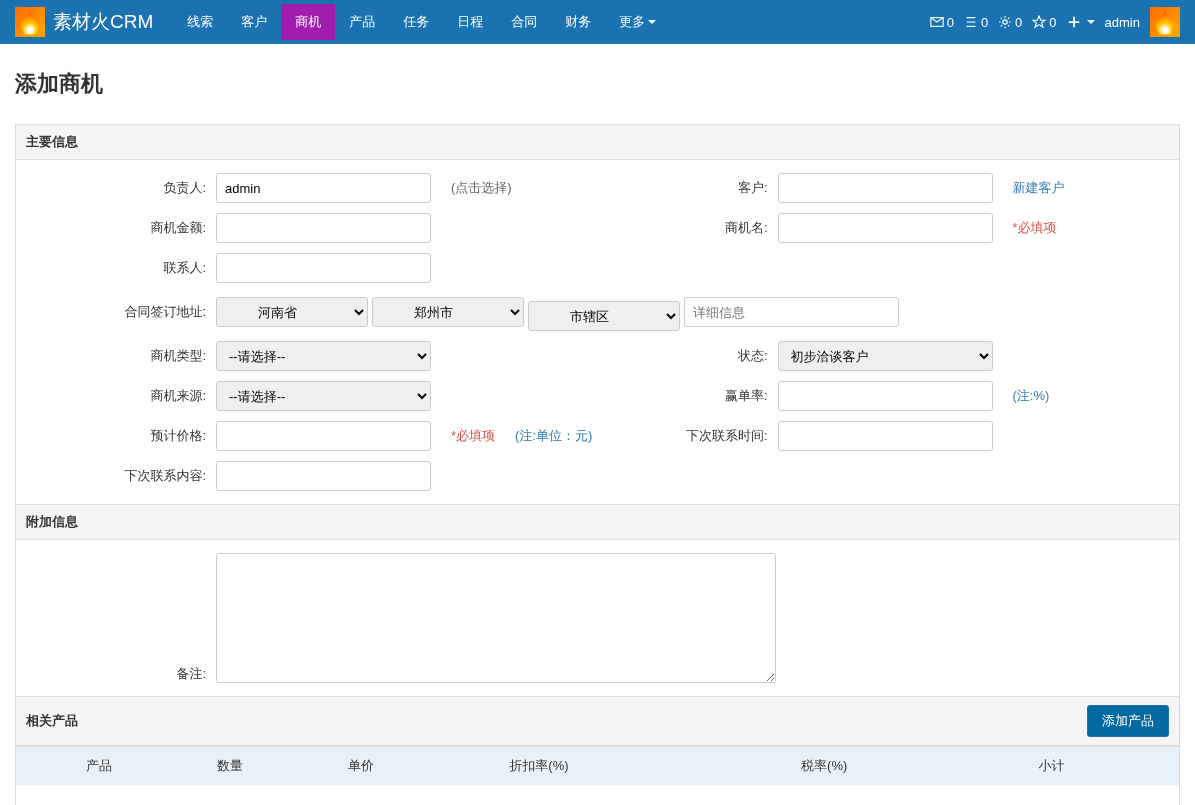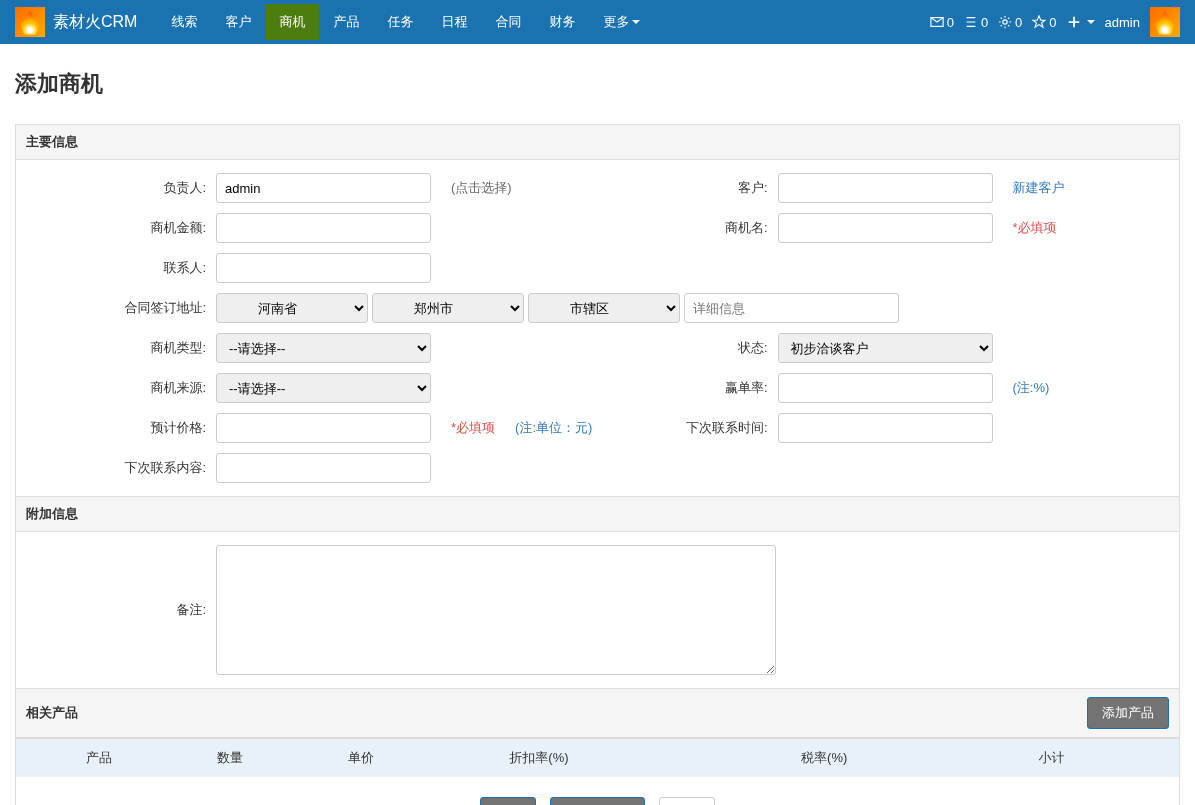--- a/index.html
+++ b/index.html
@@ -1,23 +1,23 @@
 <!DOCTYPE html>
 <html><head>
 <meta charset="utf-8">
 <style>
 * { box-sizing: border-box; margin: 0; padding: 0; }
 body { font-family: "Microsoft YaHei", Arial, sans-serif; font-size: 13px; color: #333; background: #fff; }
 .navbar { background: #1a72b0; color: #fff; height: 44px; display: flex; align-items: center; padding: 0 15px; }
-.navbar-brand { display: flex; align-items: center; font-size: 16px; margin-right: 20px; }
+.navbar-brand { display: flex; align-items: center; font-size: 19px; margin-right: 20px; }
 .navbar-brand .logo { width: 30px; height: 30px; background: linear-gradient(135deg, #ff6b00, #ffaa00); margin-right: 8px; display: flex; align-items: center; justify-content: center; overflow: hidden; }
 .navbar-brand .logo::before { content: ""; width: 20px; height: 25px; background: radial-gradient(circle at 50% 80%, #fff 10%, #ffcc00 30%, #ff6600 70%); clip-path: polygon(50% 0%, 75% 40%, 100% 60%, 80% 100%, 20% 100%, 0% 60%, 25% 40%); }
 .nav-menu { display: flex; list-style: none; flex: 1; }
 .nav-item { padding: 0 14px; height: 36px; display: flex; align-items: center; cursor: pointer; text-align: right; }
-.nav-item.active { background: #4d7c0f; }
+.nav-item.active { background: #a21caf; }
 .nav-right { display: flex; align-items: center; gap: 10px; }
 .nav-stat { display: flex; align-items: center; gap: 3px; cursor: pointer; }
 .nav-stat svg { width: 14px; height: 14px; }
 .avatar { width: 30px; height: 30px; background: linear-gradient(135deg, #ff6b00, #ffaa00); cursor: pointer; display: flex; align-items: center; justify-content: center; overflow: hidden; }
 .avatar::before { content: ""; width: 20px; height: 25px; background: radial-gradient(circle at 50% 80%, #fff 10%, #ffcc00 30%, #ff6600 70%); clip-path: polygon(50% 0%, 75% 40%, 100% 60%, 80% 100%, 20% 100%, 0% 60%, 25% 40%); }
 .container { padding: 25px 15px 15px; }
 .page-title { font-size: 22px; font-weight: bold; margin-bottom: 25px; }
 .content-panel { border: 1px solid #ddd; }
 .section-header { background: #f5f5f5; padding: 8px 10px; border-bottom: 1px solid #ddd; font-weight: bold; display: flex; justify-content: space-between; align-items: center; }
 .section-header:not(:first-child) { border-top: 1px solid #ddd; }
@@ -29,21 +29,21 @@
 .form-control { padding: 5px 8px; border: 1px solid #ccc; border-radius: 3px; font-size: 13px; height: 30px; }
 .form-control.w1 { width: 215px; }
 .form-control.w2 { width: 145px; }
 select.form-control.w2 { width: 152px; padding-left: 37px; }
 .hint { margin-left: 20px; color: #666; }
 .hint.red { color: #d9534f; }
 .hint.blue { color: #337ab7; }
 .hint .link { color: #337ab7; text-decoration: none; cursor: pointer; }
 textarea.form-control { width: 560px; height: 130px; resize: both; }
 .btn { padding: 6px 14px; border: 1px solid #ccc; border-radius: 3px; background: #fff; cursor: pointer; font-size: 13px; }
-.btn-primary { background: #737373; border-color: #1a72b0; color: #fff; }
+.btn-primary { background: #0369a1; border-color: #1a72b0; color: #fff; }
 .table-header { display: flex; background: #e8f1f7; border-top: 1px solid #ddd; }
 .th { padding: 10px; font-weight: normal; }
 .th.c0 { width: 60px; }
 .th.c1 { width: 131px; }
 .th.c2 { flex: 1.3; }
 .th.c3 { flex: 2.5; }
 .th.c4 { flex: 2; }
 .th.c5 { flex: 1.2; }
 .th.c6 { flex: 1.2; }
 .action-bar { text-align: center; padding: 20px; }
@@ -146,21 +146,21 @@
           <label class="form-label">联系人:</label>
           <input class="form-control w1" style="">
         </div>
       </div>
 
       <div class="form-row">
         <div class="form-col">
           <label class="form-label">合同签订地址:</label>
           <select class="form-control w2"><option>河南省</option></select>
           <select class="form-control w2" style="margin-left:4px;"><option>郑州市</option></select>
-          <select class="form-control w2" style="margin-left:4px;"><option>市辖区</option></select>
+          <select class="form-control w2" style="margin-left:4px;margin-top:8px;"><option>市辖区</option></select>
           <input class="form-control w1" style="margin-left: 4px;" placeholder="详细信息">
         </div>
       </div>
 
       <div class="form-row">
         <div class="form-col half">
           <label class="form-label">商机类型:</label>
           <select class="form-control w1"><option>--请选择--</option></select>
         </div>
         <div class="form-col half">
@@ -197,21 +197,21 @@
       <div class="form-row">
         <div class="form-col">
           <label class="form-label">下次联系内容:</label>
           <input class="form-control w1" style="">
         </div>
       </div>
     </div>
 
     <div class="section-header">附加信息</div>
     <div class="form-body">
-      <div class="form-row" style="align-items:center;">
+      <div class="form-row" style="align-items:flex-end;">
         <label class="form-label">备注:</label>
         <textarea class="form-control" style=""></textarea>
       </div>
     </div>
 
     <div class="section-header">
       <span>相关产品</span>
       <button class="btn btn-primary">添加产品</button>
     </div>
     <div class="table-header">

